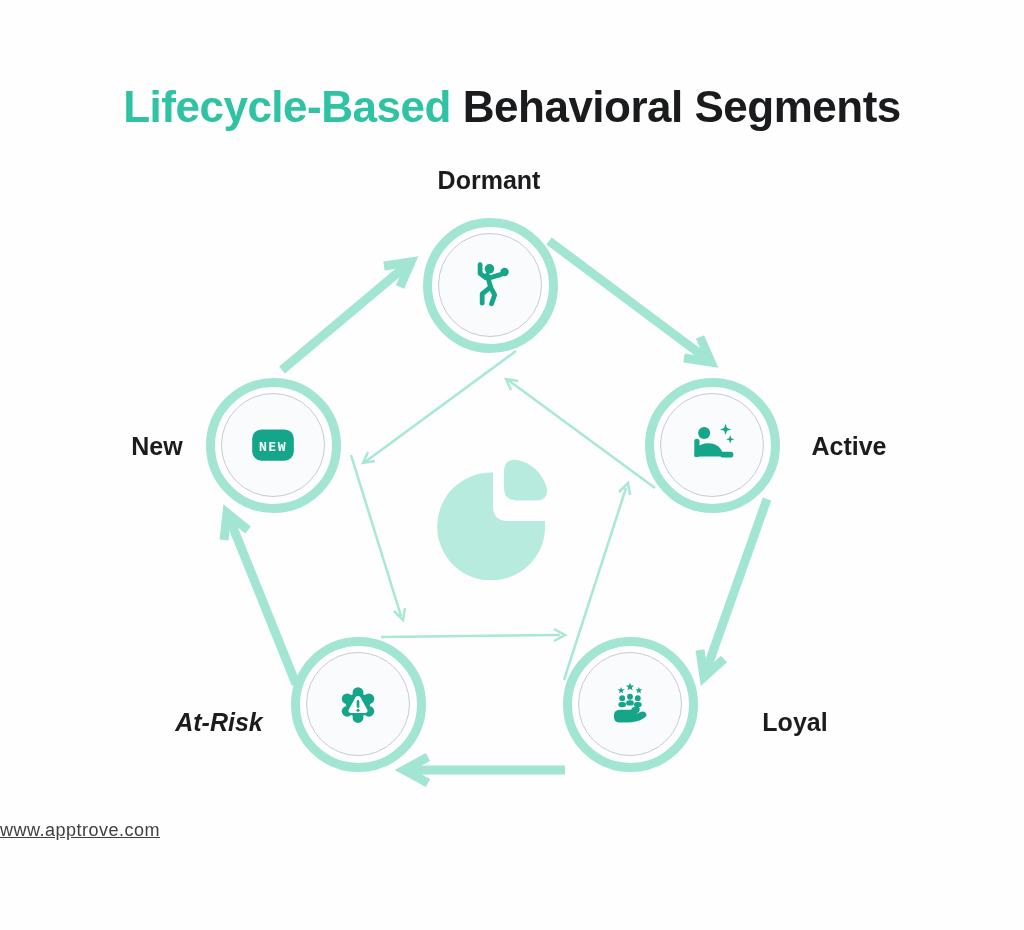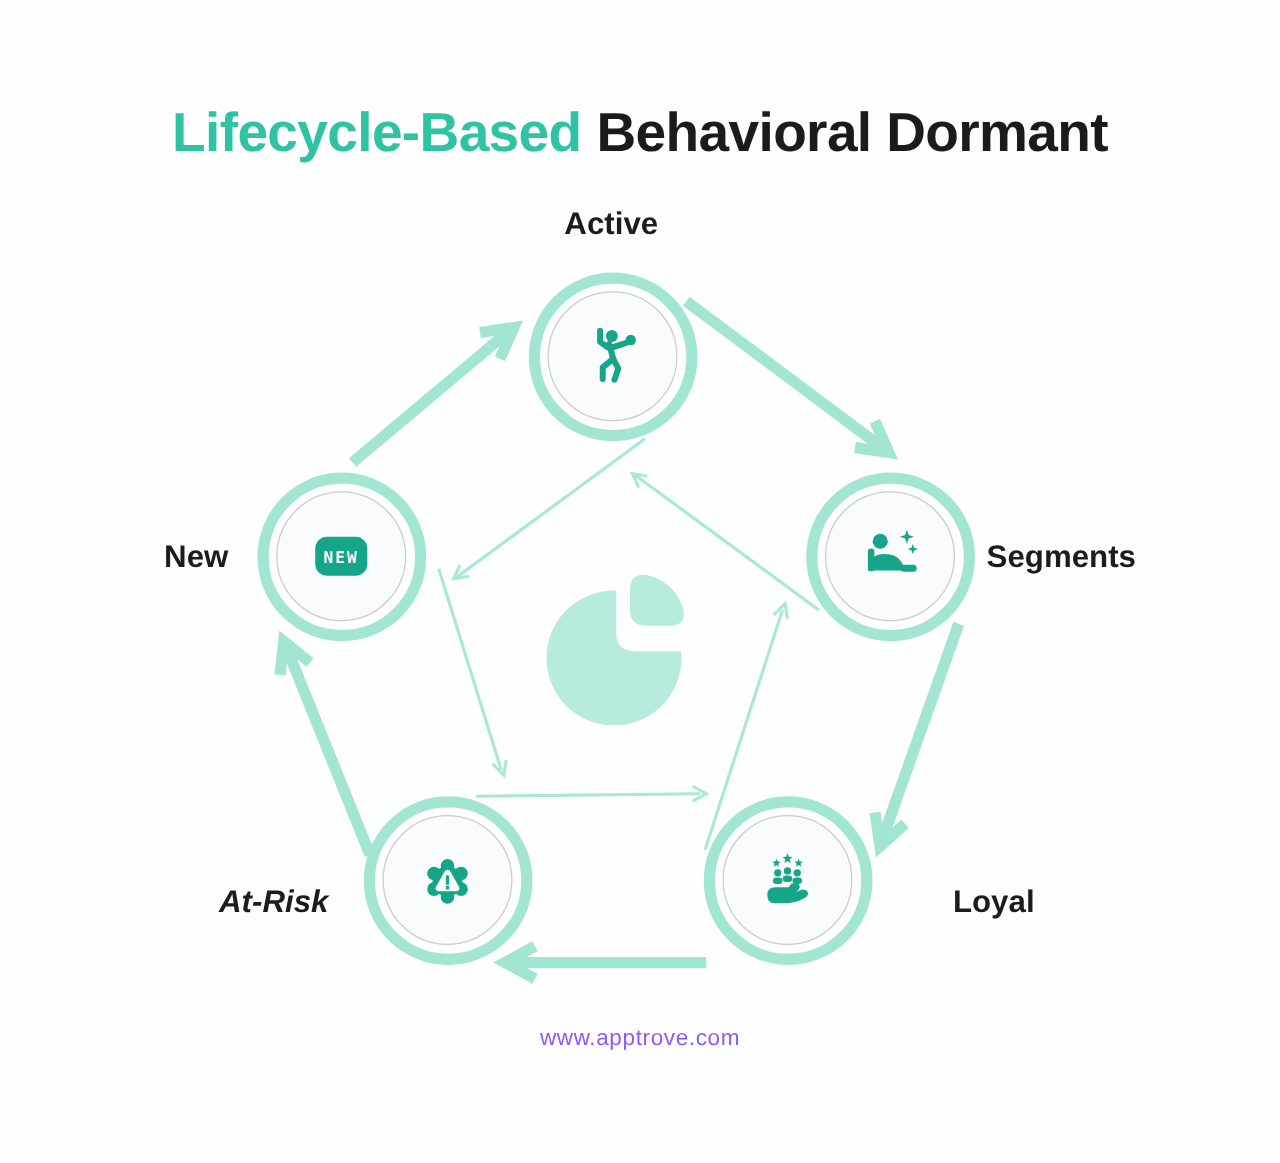--- a/index.html
+++ b/index.html
@@ -24,33 +24,33 @@
   .node-inner{
     width:104px;height:104px;border-radius:50%;
     background:#FAFBFC;border:1px solid #C9CBCD;box-sizing:border-box;
     display:flex;align-items:center;justify-content:center;
   }
   .node-label{
     font-size:25px;font-weight:700;color:#1B1C1E;white-space:nowrap;
     transform:translate(-50%,-50%);z-index:4;
   }
   .footer{
-    top:820px;left:0;width:1024px;text-align:center;
-    font-size:18px;color:#8b5cf6;letter-spacing:0.5px;
+    top:820px;left:0;width:1024px;
+    font-size:18px;color:#404040;letter-spacing:0.5px;text-decoration:underline;
   }
   svg.layer{top:0;left:0;z-index:1;}
   svg.pie{z-index:0;}
   .thick{stroke:#A3E5D3;stroke-width:9;fill:none;}
   .thin{stroke:#A9E7D6;stroke-width:2.5;fill:none;}
 </style>
 </head>
 <body>
 
 <div class="abs title">
-  <span class="hl">Lifecycle-Based</span><span>Behavioral Dormant</span>
+  <span class="hl">Lifecycle-Based</span><span>Behavioral Segments</span>
 </div>
 
 <svg class="abs layer pie" style="left:432px;top:452px;" width="124" height="128" viewBox="0 0 124 128">
   <path fill="#B6EBDE" d="M61,20.5
       A54,54 0 1 0 112.9,69
       L76,69 Q61,69 61,54 Z"></path>
   <path fill="#B6EBDE" d="M72,40 L72,20 Q72,6.5 85,8
       C99,10.5 110.5,21 114.5,35
       Q117.5,48.5 104,48.5 L85,48.5
       Q72,48.5 72,36 Z"></path>
@@ -178,19 +178,19 @@
 
 <div class="abs node" style="left:205.5px;top:377.5px;">
   <div class="node-inner">
     <svg width="50" height="50" viewBox="0 0 48 48">
       <rect x="4" y="9" width="40" height="30" rx="9" fill="#15A689"></rect>
       <text x="24" y="29.5" text-anchor="middle" fill="#FFFFFF" font-family="DejaVu Sans Mono, monospace" font-size="12.5" font-weight="bold" letter-spacing="1.5">NEW</text>
     </svg>
   </div>
 </div>
 
-<div class="abs node-label" style="left:489px;top:180px;">Active</div>
-<div class="abs node-label" style="left:849px;top:446px;">Segments</div>
+<div class="abs node-label" style="left:489px;top:180px;">Dormant</div>
+<div class="abs node-label" style="left:849px;top:446px;">Active</div>
 <div class="abs node-label" style="left:751px;top:722px;margin-left:44px;">Loyal</div>
 <div class="abs node-label" style="left:219px;top:722px;font-style:italic;">At-Risk</div>
 <div class="abs node-label" style="left:157px;top:446px;">New</div>
 
 <div class="abs footer">www.apptrove.com</div>
 
 </body></html>

